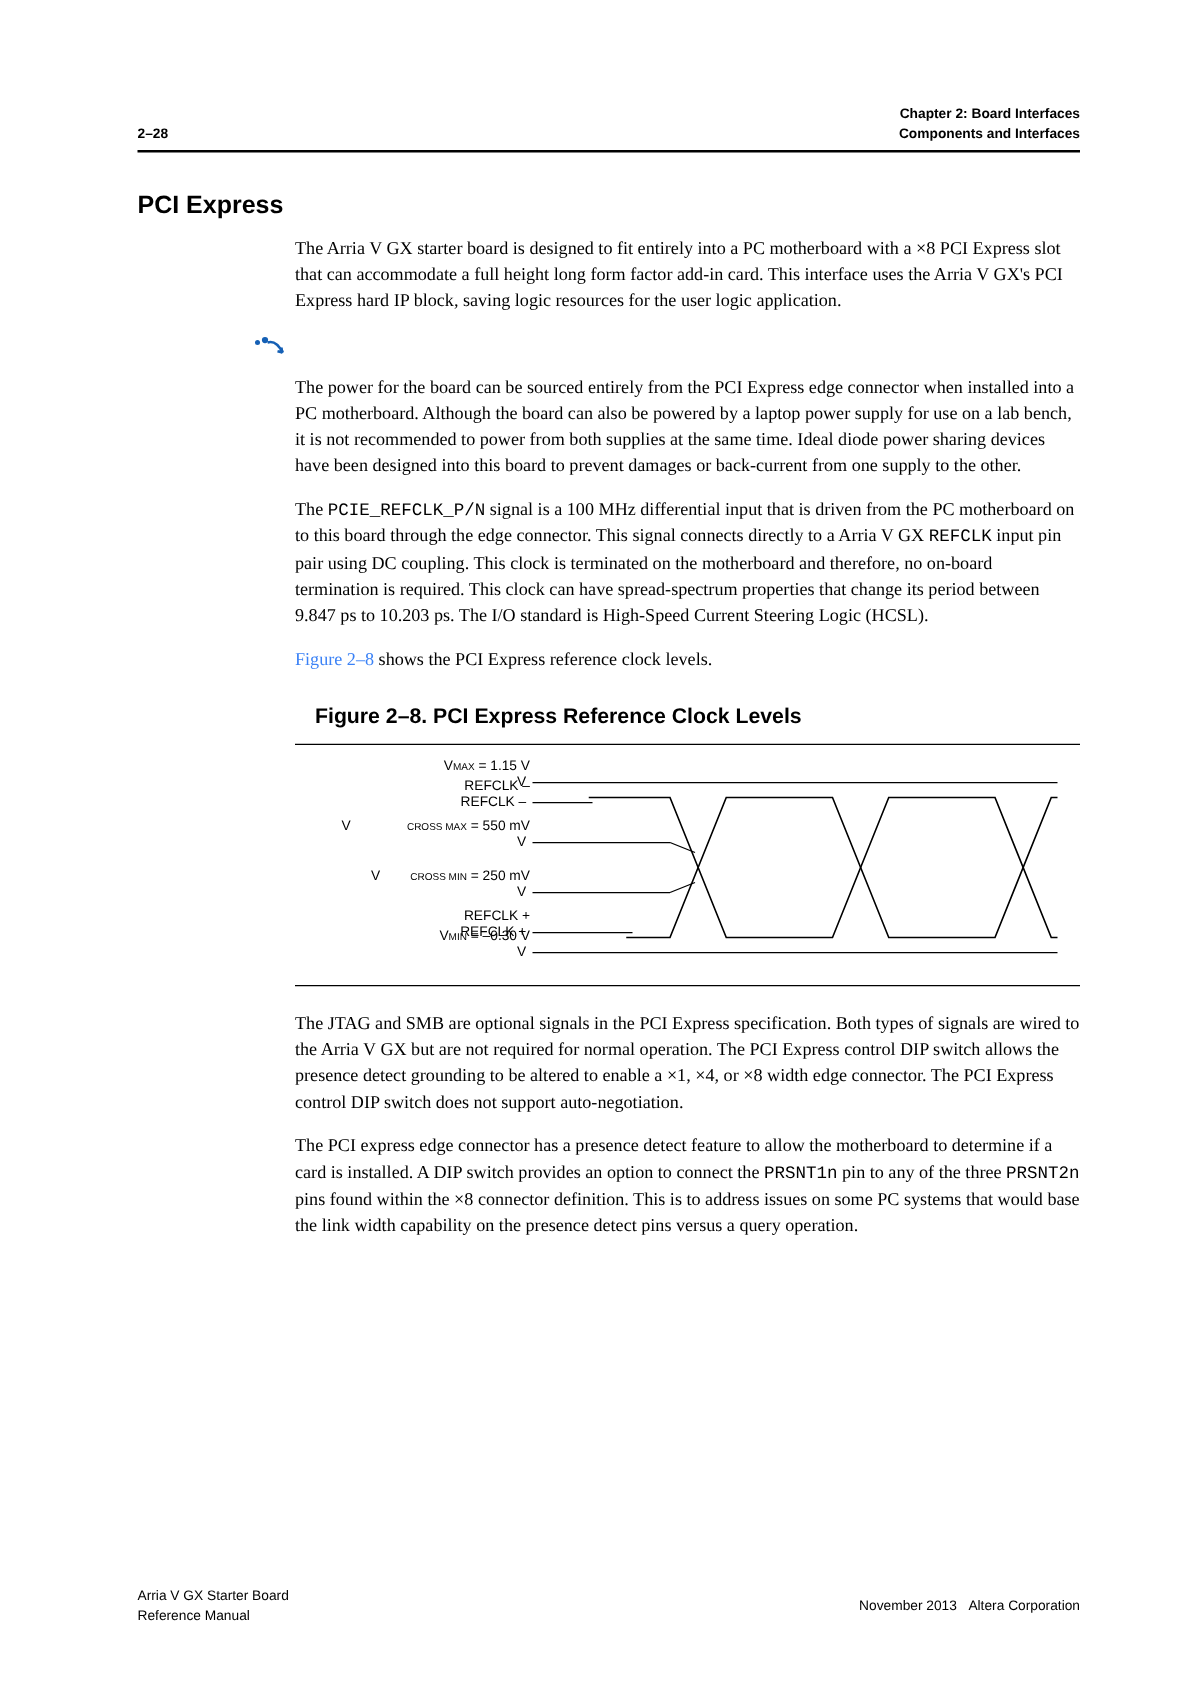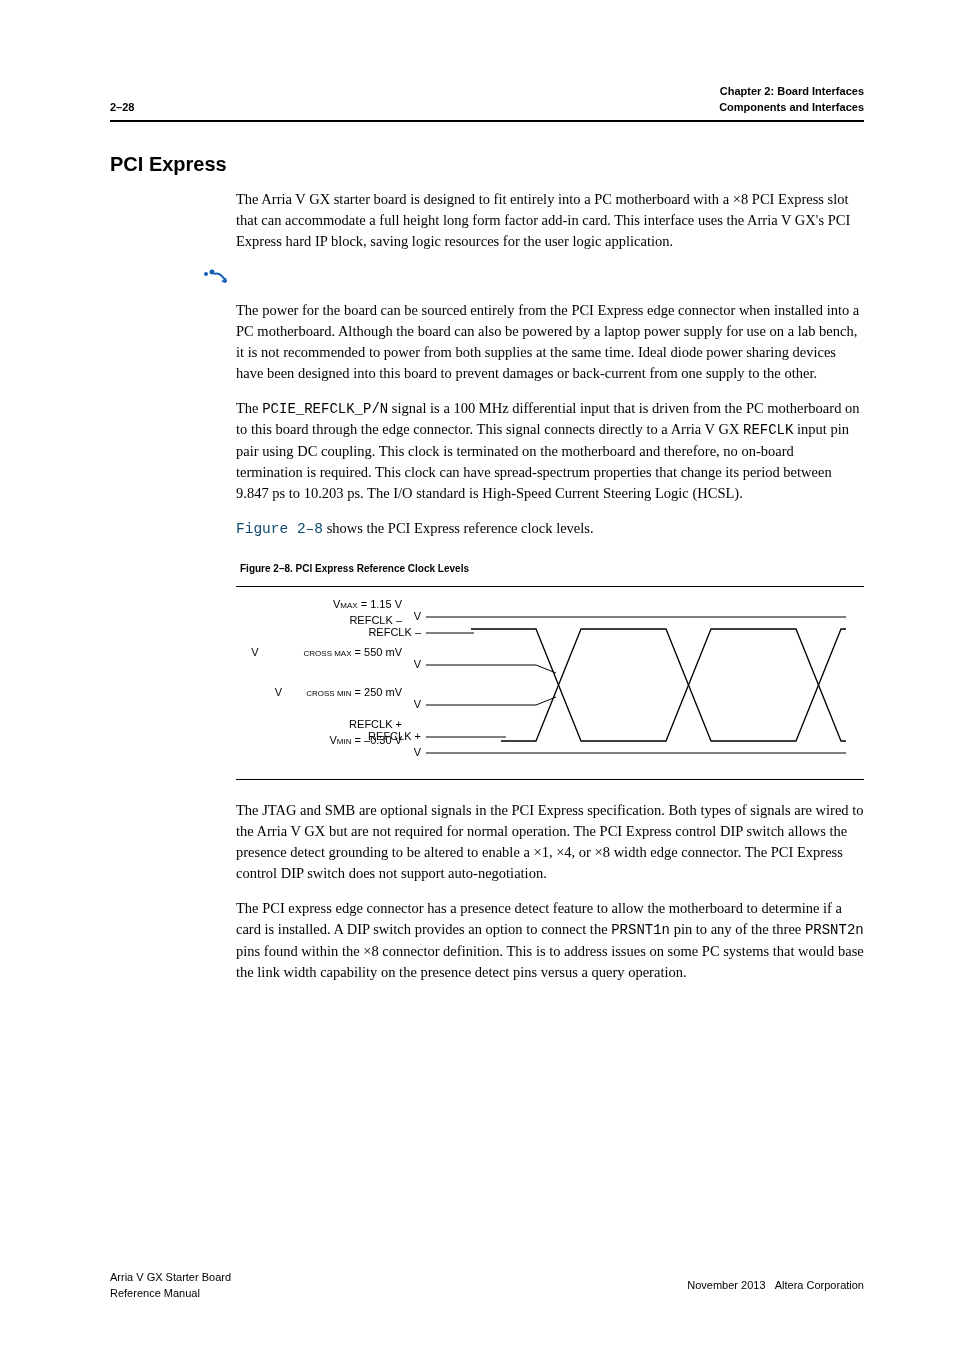--- a/index.html
+++ b/index.html
@@ -48,42 +48,42 @@
     margin: 6px 0 14px 0;
   }
   .noteblock .icon {
     flex: 0 0 28px;
     margin-left: 92px;
     margin-right: 6px;
     margin-top: 2px;
   }
   .noteblock .text { flex: 1; }
   a.link { color: #1560b5; text-decoration: none; font-style: italic; }
-  a.plainlink { color: #0c4a6e; text-decoration: none; font-family: Liberation Mono, monospace; }
+  a.plainlink { color: #3b82f6; text-decoration: none; }
   .mono { font-family: "Courier New", Courier, monospace; font-size: 14px; }
   .fig-caption {
     font-family: Arial, Helvetica, sans-serif;
     font-weight: bold;
-    font-size: 10px;
-    margin: 22px 0 10px 4px;
+    font-size: 17px;
+    margin: 22px 0 10px 16px;
   }
   .figure {
     border-top: 1px solid #000;
     border-bottom: 1px solid #000;
     padding: 18px 0 14px 0;
     margin-bottom: 20px;
     position: relative;
     height: 160px;
     box-sizing: content-box;
     font-family: Arial, Helvetica, sans-serif;
     font-size: 11px;
   }
   .fig-label {
     position: absolute;
-    right: 462px;
+    right: 440px;
     text-align: right;
     white-space: nowrap;
   }
   .footer {
     position: absolute;
     bottom: 48px;
     left: 110px;
     right: 90px;
     display: flex;
     justify-content: space-between;

